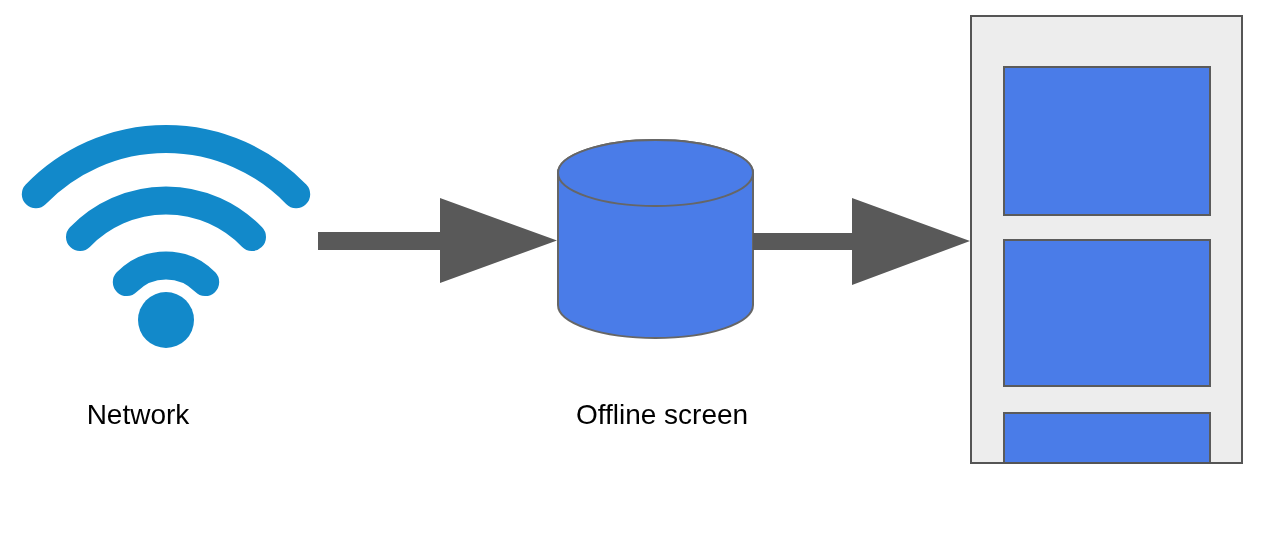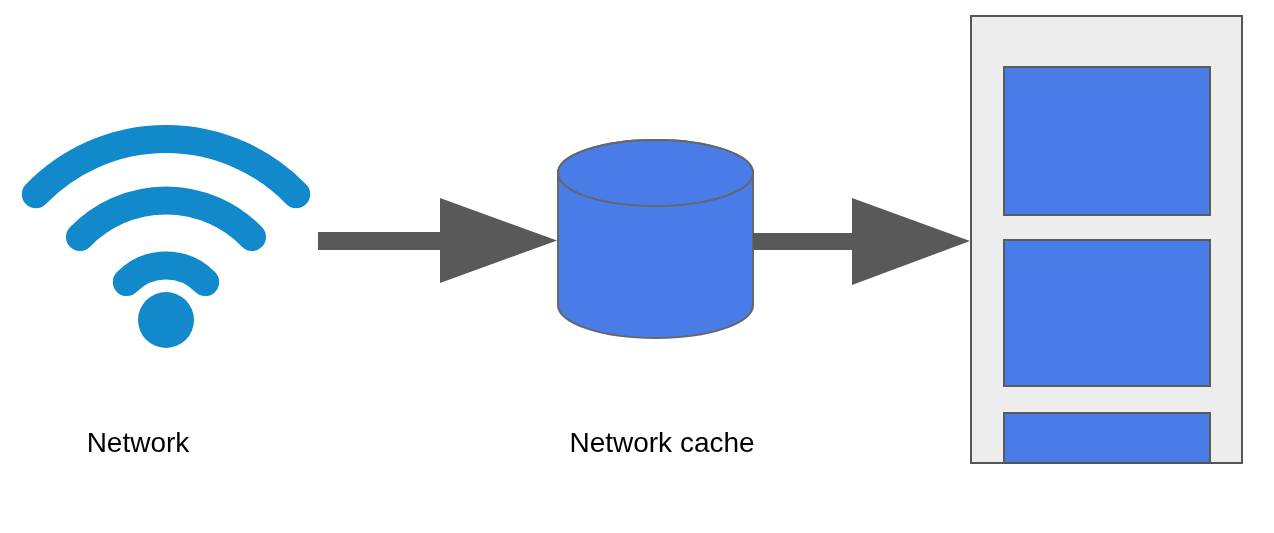--- a/index.html
+++ b/index.html
@@ -17,21 +17,20 @@
   }
   .abs { position: absolute; }
   .node-label {
     position: absolute;
     width: 220px;
     text-align: center;
     font-size: 28px;
     line-height: 1.1;
     color: #000000;
     white-space: nowrap;
-    margin-top: 28px;
   }
   
   .wifi-svg { left: 10px; top: 105px; }
   .wifi-arc {
     fill: none;
     stroke-width: 28px;
     stroke-linecap: round;
   }
   
   .arrow-svg path { stroke: none; }
@@ -78,21 +77,21 @@
   <div class="node-label label-network">Network</div>
 
   <svg class="abs arrow-svg" style="left:318px; top:198px;" width="240" height="86" viewBox="0 0 240 86" aria-hidden="true">
     <path d="M 0 34 L 122 34 L 122 0 L 239 42.5 L 122 85 L 122 52 L 0 52 Z" fill="#595959"></path>
   </svg>
 
   <svg class="abs" style="left:545px; top:130px;" width="225" height="225" viewBox="0 0 225 225" aria-hidden="true">
     <path class="cyl-shape" d="M 13 43 A 97.5 33 0 0 1 208 43 L 208 175 A 97.5 33 0 0 1 13 175 Z" fill="#4A7CE8"></path>
     <ellipse class="cyl-shape" cx="110.5" cy="43" rx="97.5" ry="33" fill="#4A7CE8"></ellipse>
   </svg>
-  <div class="node-label label-cache">Network cache</div>
+  <div class="node-label label-cache">Offline screen</div>
 
   <svg class="abs arrow-svg" style="left:753px; top:198px;" width="218" height="87" viewBox="0 0 218 87" aria-hidden="true">
     <path d="M 0 35 L 99 35 L 99 0 L 217 43 L 99 87 L 99 52 L 0 52 Z" fill="#595959"></path>
   </svg>
 
   <div class="app-panel">
     <div class="app-block b1"></div>
     <div class="app-block b2"></div>
     <div class="app-block b3"></div>
   </div>

